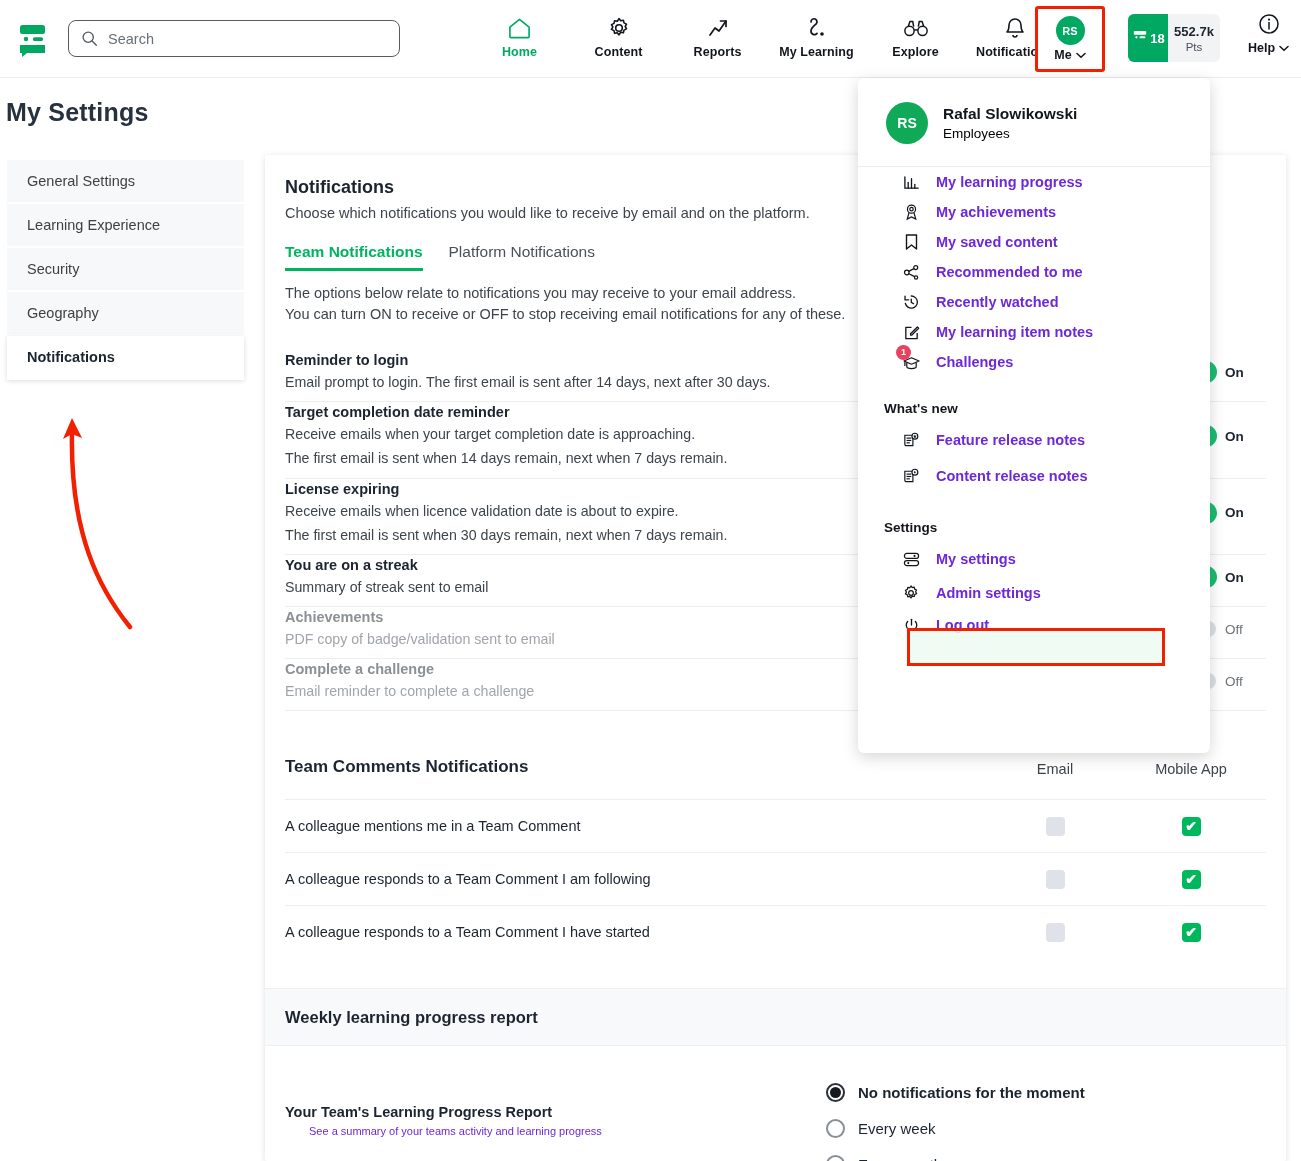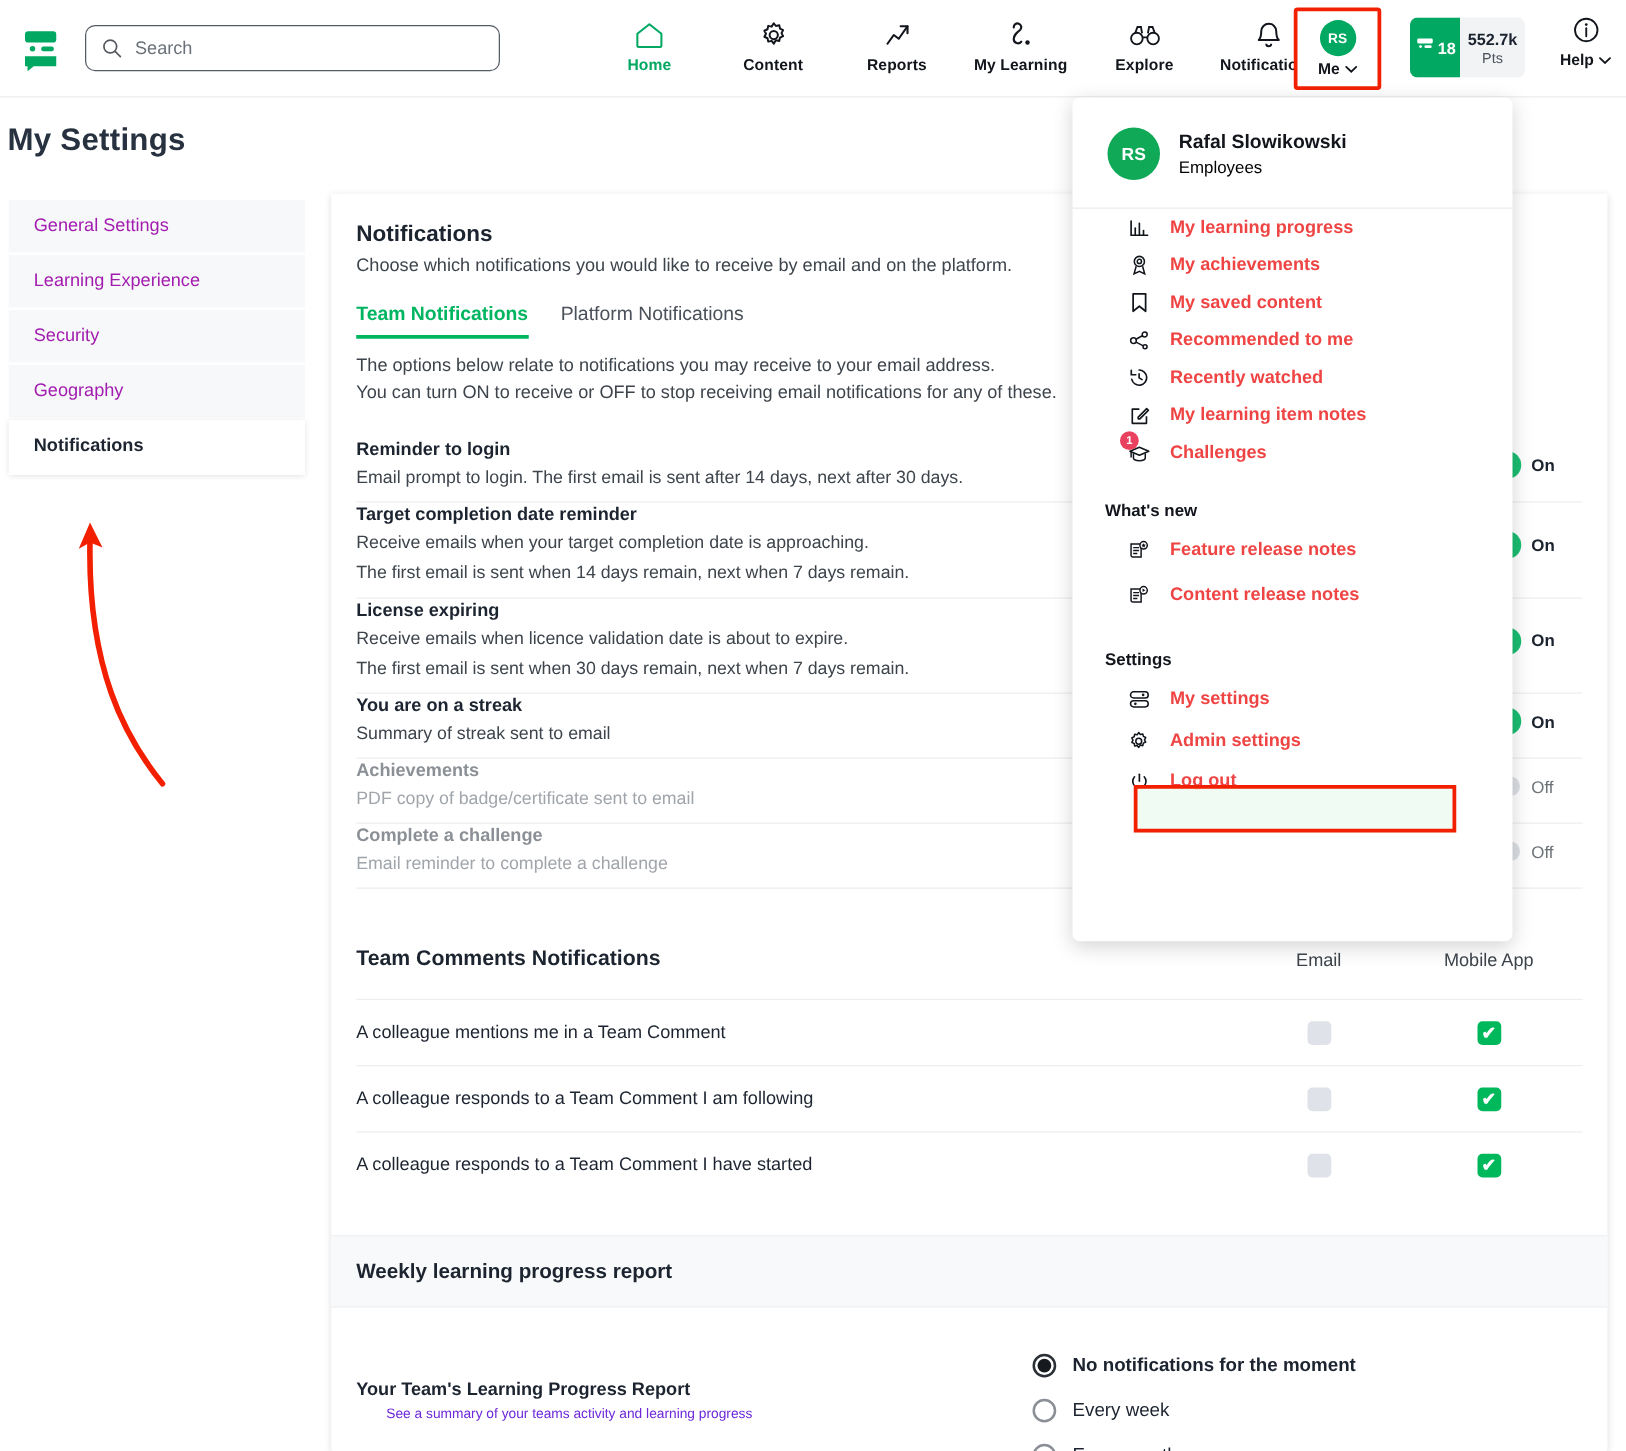--- a/index.html
+++ b/index.html
@@ -78,21 +78,21 @@
   
   .pagetitle {
     position: absolute; left: 6px; top: 98px;
     font-size: 25px; font-weight: bold; color: #27313f; letter-spacing: .2px;
   }
 
   
   .sidebar { position: absolute; left: 7px; top: 160px; width: 237px; }
   .side-item {
     height: 44px; display: flex; align-items: center; padding-left: 20px;
-    font-size: 14.5px; color: #a21caf; background: #f7f8f9;
+    font-size: 14.5px; color: #404040; background: #f7f8f9;
     border-bottom: 2px solid #ffffff; cursor: pointer;
   }
   .side-item.active {
     background: #ffffff; color: #1c2430; font-weight: bold;
     box-shadow: 0 1px 5px rgba(0,0,0,.14);
   }
 
   
   .arrow { position: absolute; left: 30px; top: 405px; width: 130px; height: 230px; }
 
@@ -196,21 +196,21 @@
     font-size: 14px; font-weight: bold; display: flex; align-items: center; justify-content: center;
   }
   .dd-user .nm { font-size: 15.5px; font-weight: bold; color: #12161c; }
   .dd-user .rl { font-size: 13.5px; color: #000000; margin-top: 3px; }
   .dd-sep { height: 1px; background: #ececec; margin: 22px 0 0 0; }
   .dd-group { font-size: 13.5px; font-weight: bold; color: #12161c; padding: 16px 0 6px 26px; }
   .dd-item {
     display: flex; align-items: center; gap: 14px; height: 30px;
     padding-left: 42px; cursor: pointer; position: relative;
   }
-  .dd-item .il { font-size: 14.5px; font-weight: bold; color: #ef4444; }
+  .dd-item .il { font-size: 14.5px; font-weight: bold; color: #6d28d9; }
   .dd-icon { width: 22px; display:flex; align-items:center; justify-content:center; position: relative; }
   .badge {
     position: absolute; left: -4px; top: -9px; width: 15px; height: 15px; border-radius: 50%;
     background: #e8425f; color: #fff; font-size: 9px; font-weight: bold;
     display: flex; align-items: center; justify-content: center;
   }
   .hl-box {
     position: absolute; left: 907px; top: 628px; width: 258px; height: 38px;
     border: 3px solid #f22000; background: rgba(236,250,241,.85); z-index: 45;
     pointer-events: none;
@@ -438,21 +438,21 @@
             <div class="switch on">
                 <div class="knob"></div>
               </div>
             <span class="tlabel">On</span>
           </div>
         </div>
 
         <div class="nrow">
           <div class="ntext">
             <div class="nttl dim">Achievements</div>
-            <div class="ndesc dim">PDF copy of badge/certificate sent to email</div>
+            <div class="ndesc dim">PDF copy of badge/validation sent to email</div>
           </div>
           <div class="toggleWrap">
             <div class="switch off">
                 <div class="knob"></div>
               </div>
             <span class="tlabel offl">Off</span>
           </div>
         </div>
 
         <div class="nrow">

